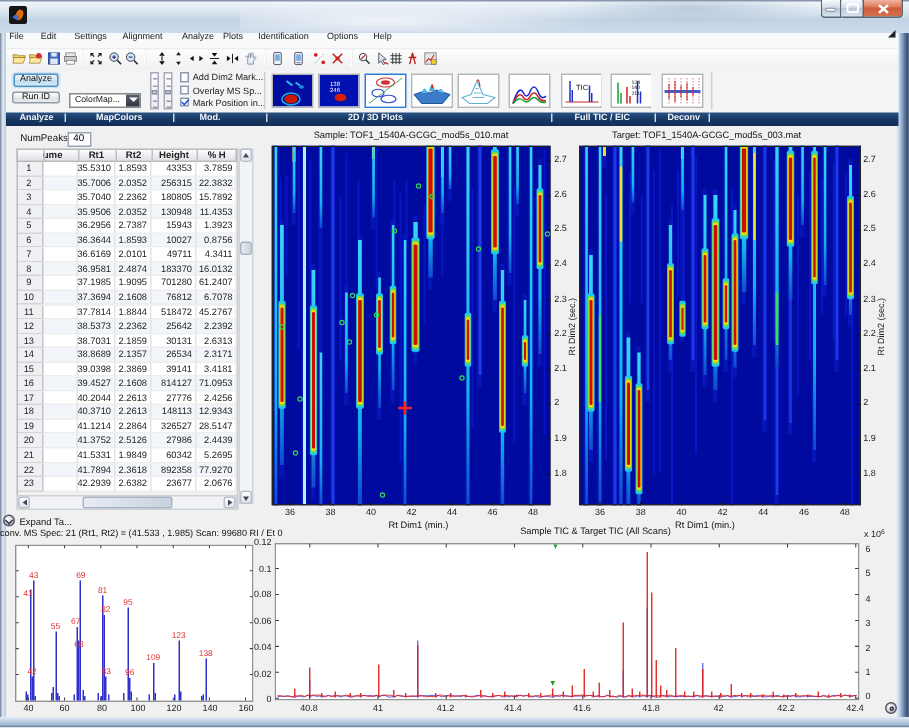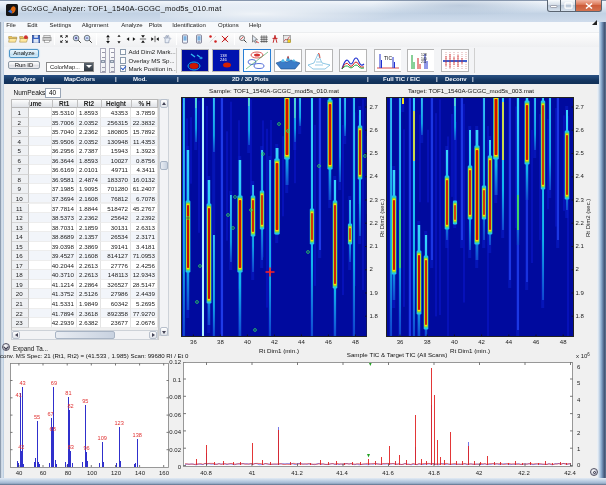--- a/index.html
+++ b/index.html
@@ -60,21 +60,20 @@
       <div class="cloud1"></div>
       <div class="cloud2"></div>
     </div>
     <div id="wicon">
       <svg width="12" height="12">
         <rect width="12" height="12" rx="1.5" fill="#151515"></rect>
         <path d="M2 7.5 L4.5 5.5 L6.5 7.5 L5.5 9.5z" fill="#3a6fd0"></path>
         <path d="M4.5 5.5 Q6 1.5 8.3 2.5 Q10.3 3.6 9.3 6.5 Q8.3 9.5 5.5 9.5 L6.5 7.5z" fill="#e06a10"></path>
       </svg>
     </div>
-    <div id="title">GCxGC_Analyzer: TOF1_1540A-GCGC_mod5s_010.mat</div>
     <div id="wbtns">
       <div class="b min">
         <svg width="8" height="7">
           <rect x="0.5" y="3.5" width="6.5" height="2" rx="1" fill="#fff" stroke="#667" stroke-width="0.5"></rect>
         </svg>
       </div>
       <div class="b max">
         <svg width="9" height="7">
           <rect x="1" y="0.8" width="7" height="5.4" rx="1" fill="none" stroke="#fff" stroke-width="1.3"></rect>
         </svg>

